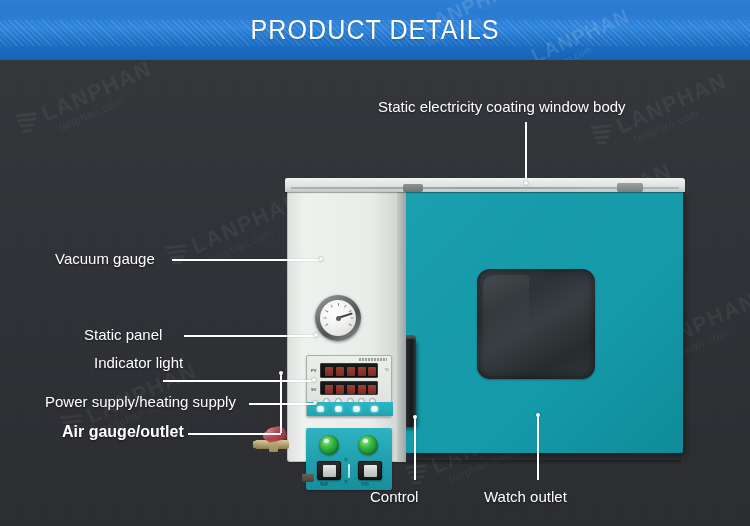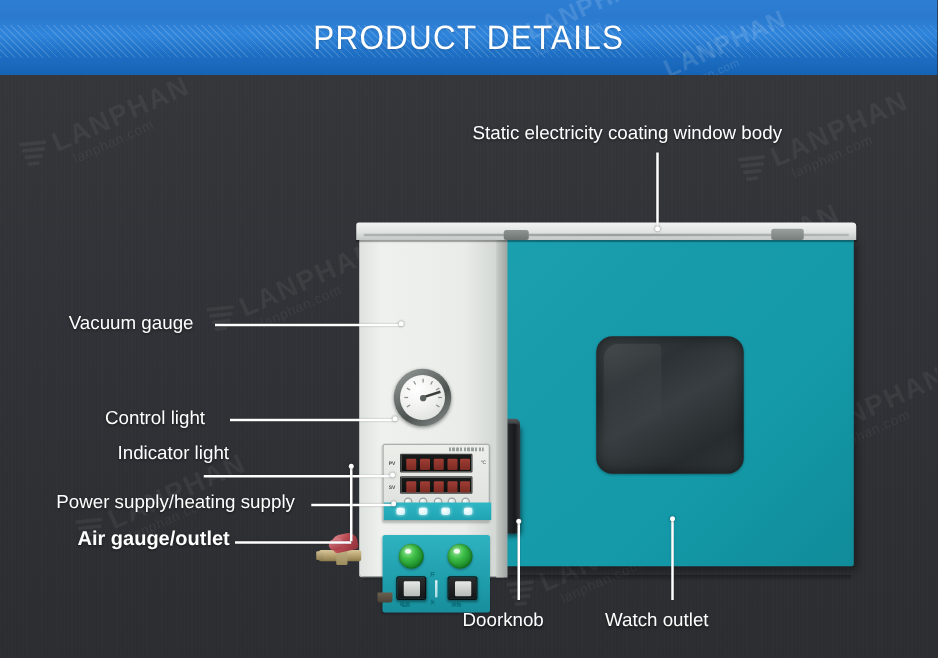--- a/index.html
+++ b/index.html
@@ -503,38 +503,38 @@
   </div>
 
   <div class="label" style="left:378px; top:38px;">Static electricity coating window body</div>
   <div class="lead v" style="left:525px; top:62px; height:62px;"></div>
   <div class="dot" style="left:523.5px; top:121px;"></div>
 
   <div class="label" style="left:55px; top:190px;">Vacuum gauge</div>
   <div class="lead h" style="left:172px; top:199px; width:150px;"></div>
   <div class="dot" style="left:319px; top:197px;"></div>
 
-  <div class="label" style="left:84px; top:266px;">Control light</div>
+  <div class="label" style="left:84px; top:266px;">Static panel</div>
   <div class="lead h" style="left:184px; top:275px; width:133px;"></div>
   <div class="dot" style="left:314px; top:273px;"></div>
 
   <div class="label" style="left:62px; top:294px;margin-left:32px;">Indicator light</div>
   <div class="lead h" style="left:163px; top:320px; width:152px;"></div>
   <div class="dot" style="left:312px; top:318px;"></div>
 
   <div class="label" style="left:45px; top:333px;">Power supply/heating supply</div>
   <div class="lead h" style="left:249px; top:343px; width:67px;"></div>
   <div class="dot" style="left:313px; top:341px;"></div>
 
   <div class="label bold" style="left:62px; top:363px;">Air gauge/outlet</div>
   <div class="lead h" style="left:188px; top:373px; width:93px;"></div>
   <div class="lead v" style="left:280px; top:313px; height:60px;"></div>
   <div class="dot" style="left:278.5px; top:311px;"></div>
 
-  <div class="label" style="left:370px; top:428px;">Doorknob</div>
+  <div class="label" style="left:370px; top:428px;">Control</div>
   <div class="lead v" style="left:414px; top:358px; height:62px;"></div>
   <div class="dot" style="left:412.5px; top:355px;"></div>
 
   <div class="label" style="left:484px; top:428px;">Watch outlet</div>
   <div class="lead v" style="left:537px; top:356px; height:64px;"></div>
   <div class="dot" style="left:535.5px; top:353px;"></div>
 
 </div>
 
 </body></html>

